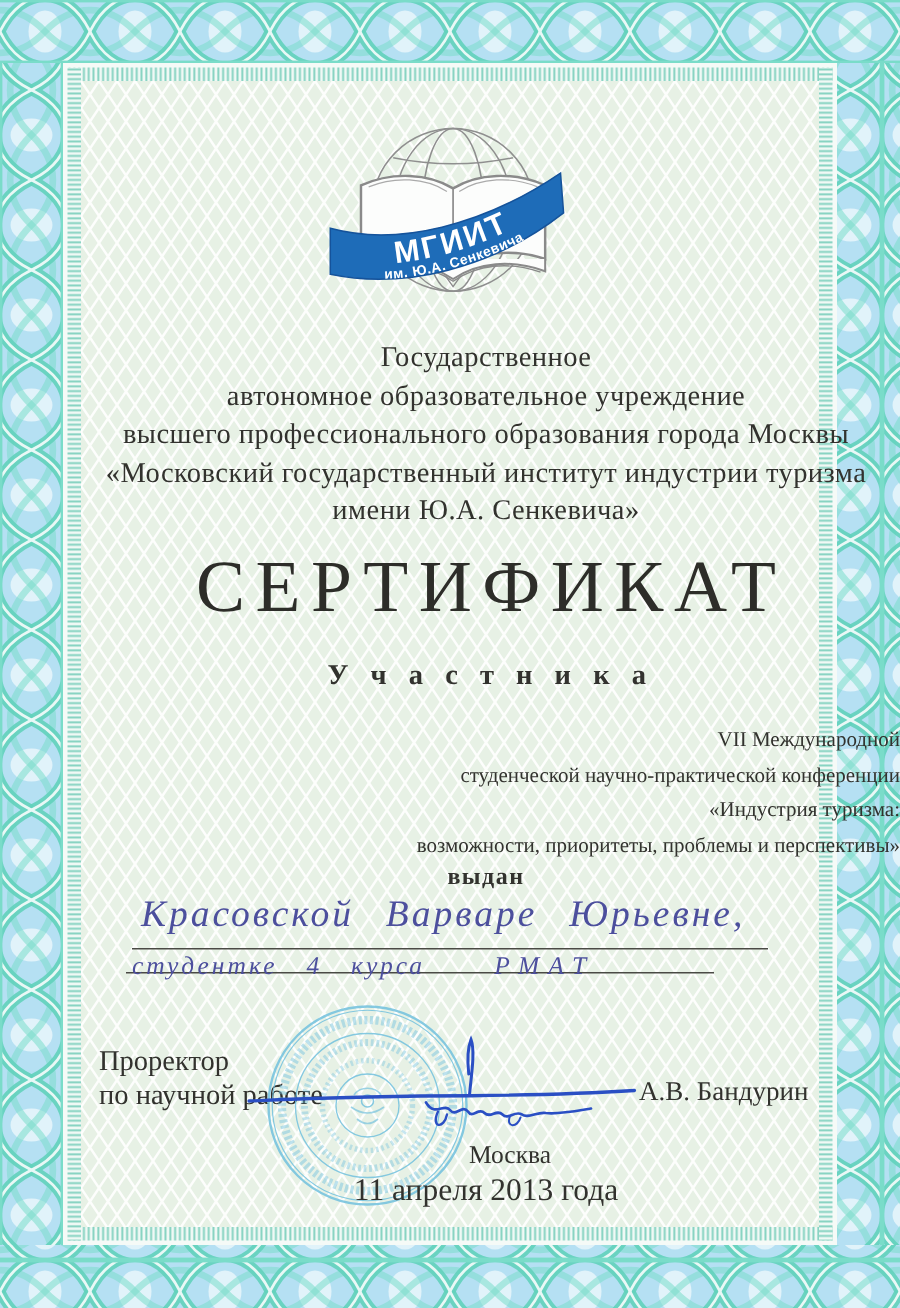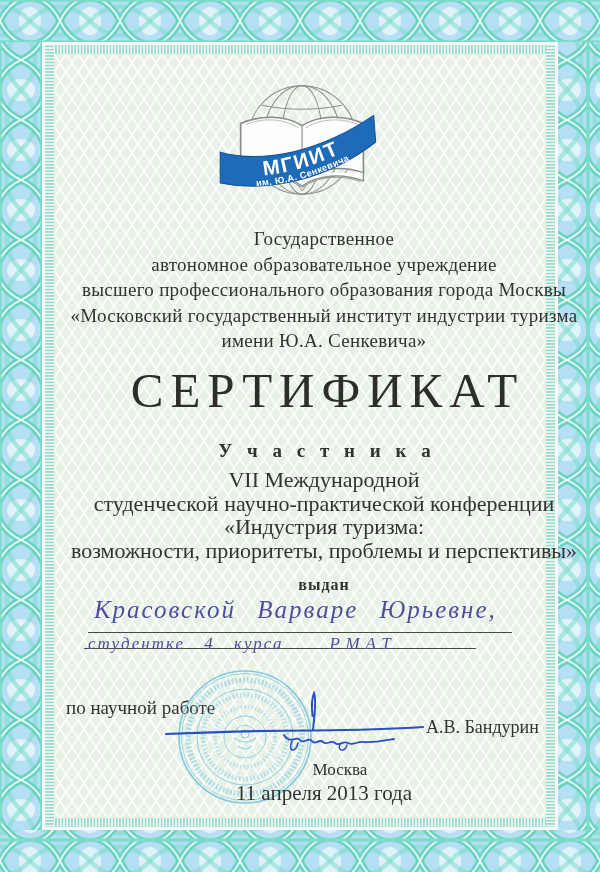--- a/index.html
+++ b/index.html
@@ -9,21 +9,21 @@
     font-family:"Liberation Serif", serif; color:#32322e;
   }
   .bg{position:absolute; left:0; top:0; width:600px; height:872px; display:block;}
   .content-layer{position:absolute; inset:0;}
   .abs{position:absolute;}
   .ctr{left:0; right:0; text-align:center;margin-left:48px;}
   .logo{left:212px; top:80px; width:176px; height:126px;}
   .inst{top:226px; font-size:19px; line-height:25.5px; letter-spacing:0.3px;}
   .cert-title{top:362px; font-size:49px; letter-spacing:7px; padding-left:7px; color:#2d2d29; font-weight:400;}
   .cert-subtitle{top:440px; font-size:19px; font-weight:bold; letter-spacing:5px; padding-left:6px;}
-  .event{top:468px; font-size:22px; line-height:23.5px;}
+  .event{top:482px; font-size:14px; line-height:23.5px;text-align:right;}
   .issued{top:576px; font-size:16px; font-weight:bold; letter-spacing:1px;}
   .hand{font-style:italic; color:#4c4f9d; word-spacing:13px; letter-spacing:2px;}
   .rec1{left:88px; width:424px; top:596px; height:37px; border-bottom:1.6px solid #4a4a45;
         font-size:25px; text-align:left; padding-left:6px; box-sizing:border-box;}
   .rec2{left:84px; width:392px; top:634px; height:15px; border-bottom:1.6px solid #4a4a45;
         font-size:17px; text-align:left; padding-left:4px; box-sizing:border-box;}
   .rec2 .gap{margin-left:46px; letter-spacing:6px;}
   .sig-position{left:66px; top:697px; font-size:19px; line-height:22.5px; text-align:left;}
   .signer-name{left:426px; top:717px; font-size:18px; text-align:left;}
   .stamp{left:174px; top:666px; width:142px; height:142px; opacity:0.85;}
@@ -143,20 +143,21 @@
     </div>
 
     <div class="abs ctr issued">выдан</div>
 
     <div class="abs rec1 hand">Красовской Варваре Юрьевне,</div>
     <div class="abs rec2 hand">
       <span>студентке 4 курса</span><span class="gap">РМАТ</span>
     </div>
 
     <div class="abs sig-position">
+      <div>Проректор</div>
       <div>по научной работе</div>
     </div>
 
     <svg class="abs stamp" viewBox="0 0 142 142" xmlns="http://www.w3.org/2000/svg">
       <g stroke="#72c1de" fill="none">
         <circle cx="71" cy="71" r="66" stroke-width="1.6"></circle>
         <circle cx="71" cy="71" r="63.5" stroke-width="0.8"></circle>
         <circle cx="71" cy="71" r="48" stroke-width="0.9"></circle>
         <circle cx="71" cy="71" r="57" stroke-width="5.5" stroke-dasharray="2.1 1.7" opacity="0.55"></circle>
         <circle cx="71" cy="71" r="42" stroke-width="4.6" stroke-dasharray="1.9 1.8" opacity="0.5"></circle>

